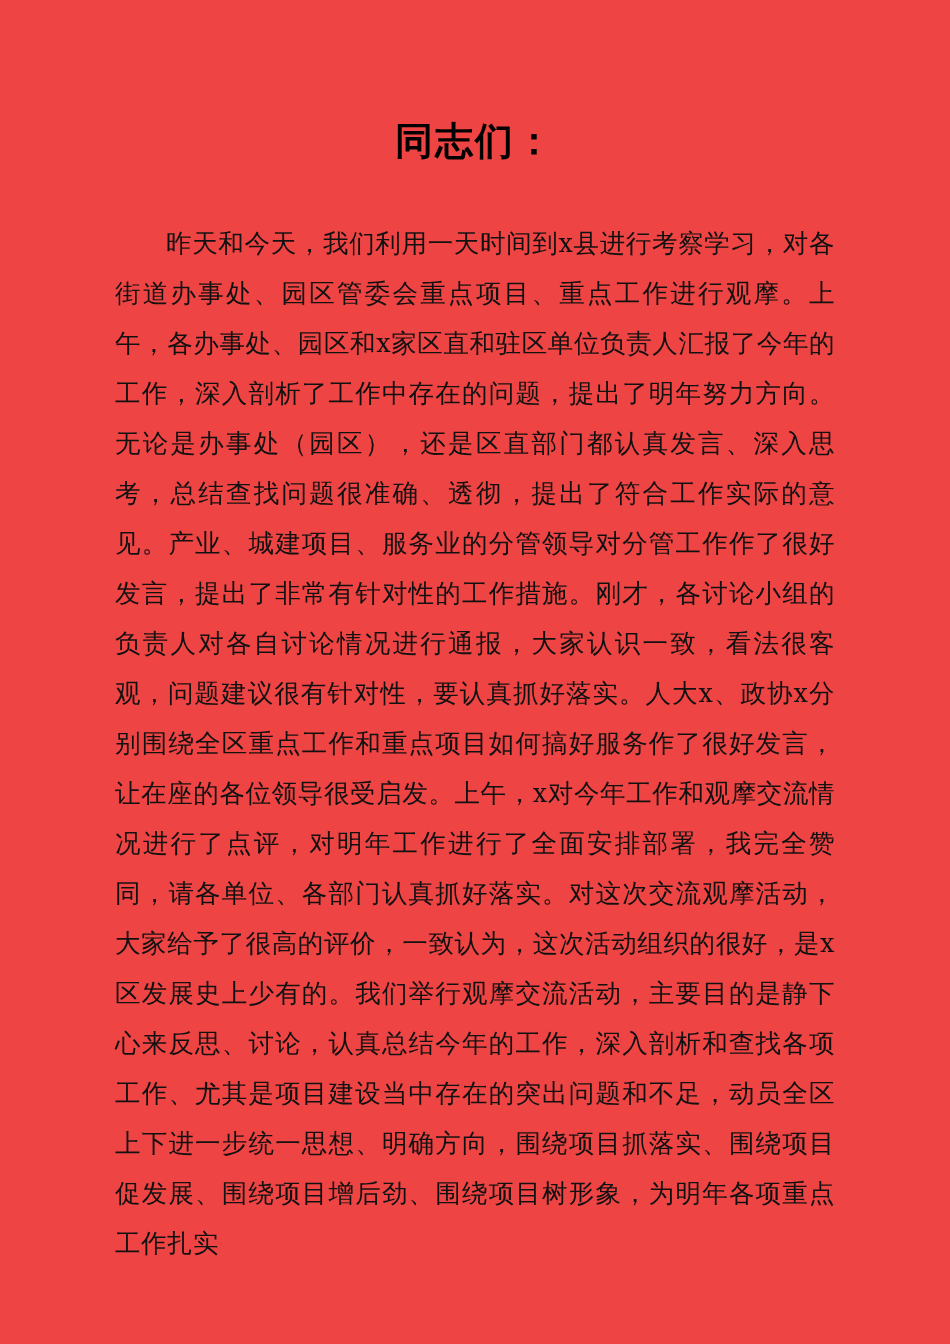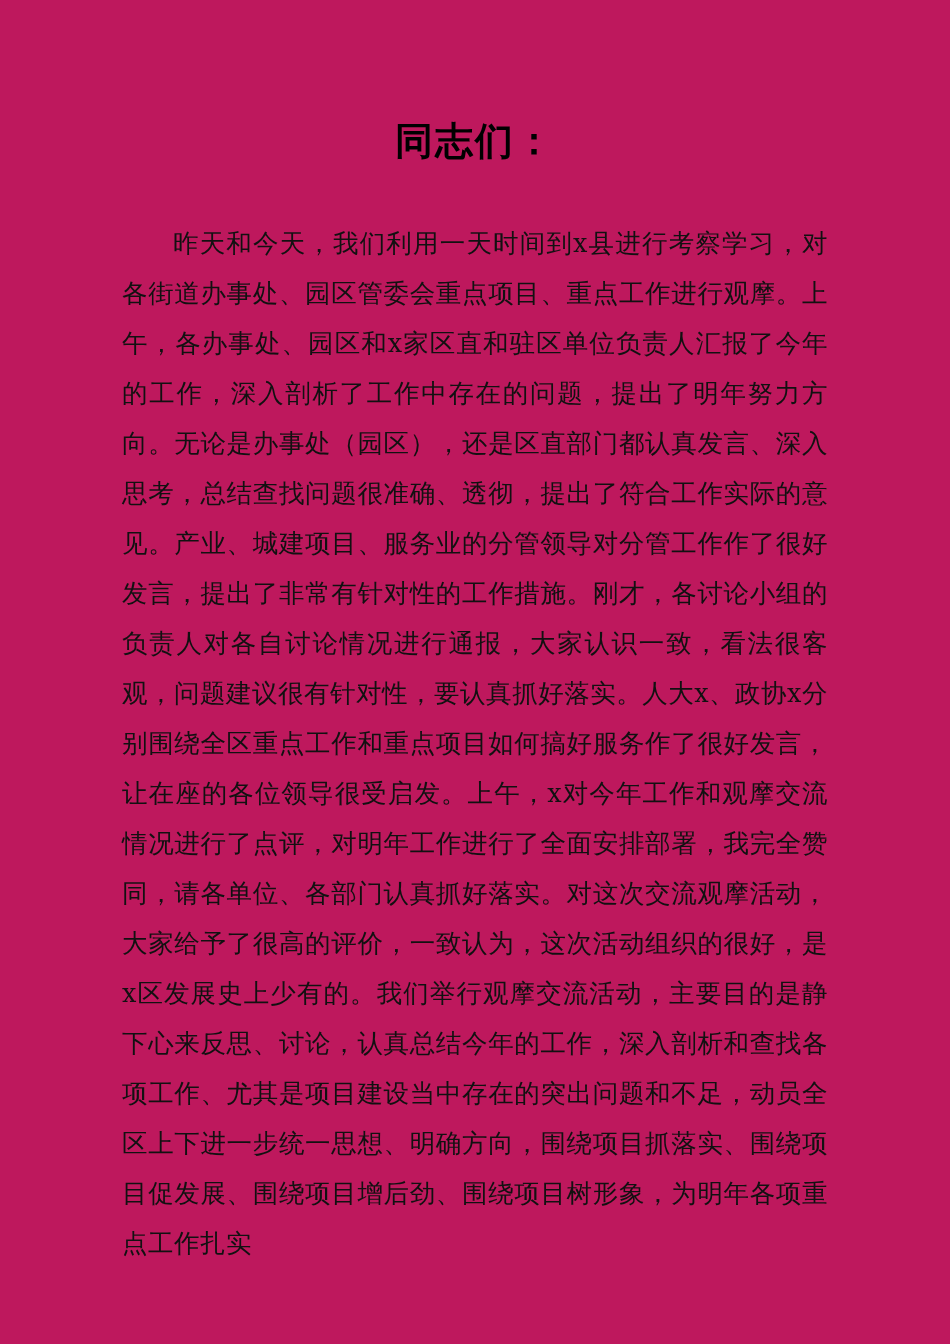--- a/index.html
+++ b/index.html
@@ -3,21 +3,21 @@
 <meta charset="utf-8">
 <style>
   html, body {
     margin: 0;
     padding: 0;
     background: #ffffff;
   }
   .page {
     width: 950px;
     height: 1344px;
-    background: #be185d;
+    background: #ef4444;
     box-sizing: border-box;
     padding: 118px 108px 60px 108px;
     position: relative;
     overflow: hidden;
   }
   .doc-title {
     font-family: "DejaVu Serif", "Liberation Serif", serif;
     font-weight: bold;
     font-size: 38px;
     text-align: center;
@@ -29,21 +29,21 @@
   .doc-body {
     font-family: "DejaVu Serif", "Liberation Serif", serif;
     font-size: 25.5px;
     line-height: 50px;
     color: #111111;
     text-align: justify;
     text-justify: inter-ideograph;
     letter-spacing: 0.5px;
   }
   .doc-body p {
-    margin: 14px;
+    margin: 7px;
     text-indent: 2em;
   }
 </style>
 </head>
 <body>
 
 <div class="page">
   <h1 class="doc-title">同志们：</h1>
   <div class="doc-body">
     <p>昨天和今天，我们利用一天时间到x县进行考察学习，对各街道办事处、园区管委会重点项目、重点工作进行观摩。上午，各办事处、园区和x家区直和驻区单位负责人汇报了今年的工作，深入剖析了工作中存在的问题，提出了明年努力方向。无论是办事处（园区），还是区直部门都认真发言、深入思考，总结查找问题很准确、透彻，提出了符合工作实际的意见。产业、城建项目、服务业的分管领导对分管工作作了很好发言，提出了非常有针对性的工作措施。刚才，各讨论小组的负责人对各自讨论情况进行通报，大家认识一致，看法很客观，问题建议很有针对性，要认真抓好落实。人大x、政协x分别围绕全区重点工作和重点项目如何搞好服务作了很好发言，让在座的各位领导很受启发。上午，x对今年工作和观摩交流情况进行了点评，对明年工作进行了全面安排部署，我完全赞同，请各单位、各部门认真抓好落实。对这次交流观摩活动，大家给予了很高的评价，一致认为，这次活动组织的很好，是x区发展史上少有的。我们举行观摩交流活动，主要目的是静下心来反思、讨论，认真总结今年的工作，深入剖析和查找各项工作、尤其是项目建设当中存在的突出问题和不足，动员全区上下进一步统一思想、明确方向，围绕项目抓落实、围绕项目促发展、围绕项目增后劲、围绕项目树形象，为明年各项重点工作扎实</p>

